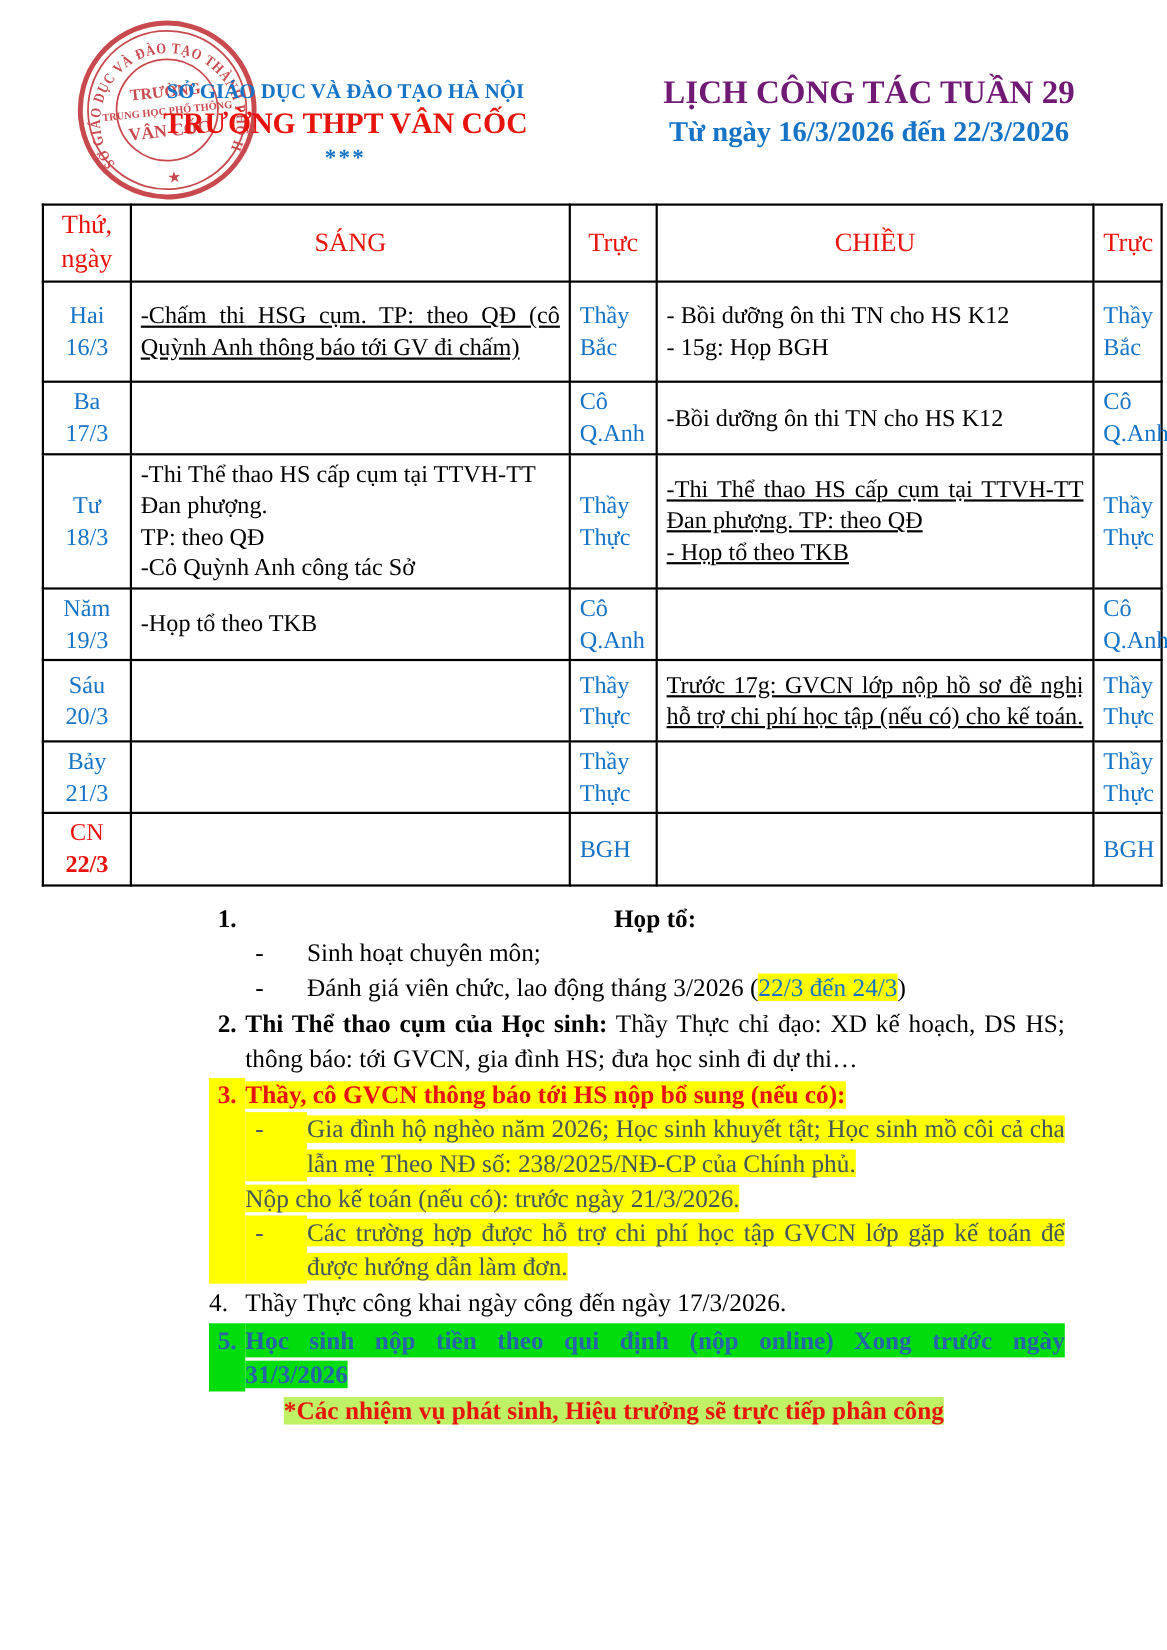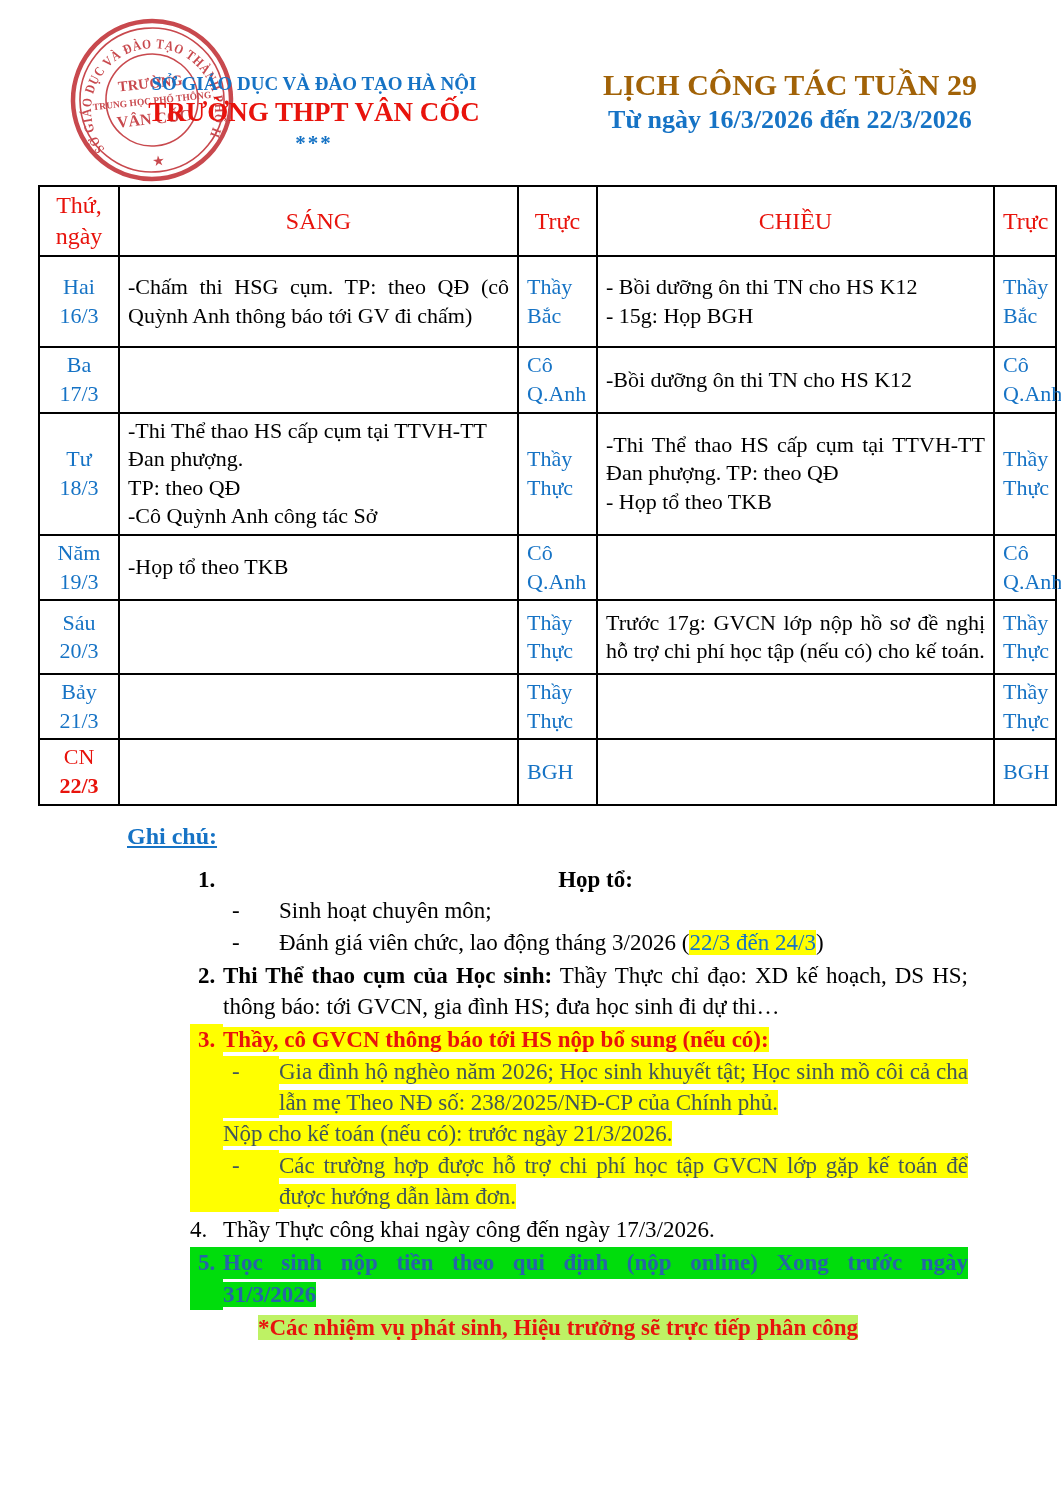--- a/index.html
+++ b/index.html
@@ -7,38 +7,38 @@
   body { font-family: "Liberation Serif", "DejaVu Serif", serif; color:#000; overflow:hidden; }
 
   
   .header { position:relative; height:185px; }
   .stamp { position:absolute; left:66px; top:14px; transform:rotate(-6deg); opacity:.92; }
   .hdr-left { position:absolute; left:128px; top:72px; width:372px; text-align:center; line-height:1.25; }
   .hdr-left .l1 { color:#1673c5; font-weight:bold; font-size:19px; }
   .hdr-left .l2 { color:#e8130c; font-weight:bold; font-size:27px; }
   .hdr-left .l3 { color:#1673c5; font-weight:bold; font-size:21px; letter-spacing:2px; }
   .hdr-right { position:absolute; left:560px; top:66px; width:460px; text-align:center; line-height:1.25; }
-  .hdr-right .title { color:#a16207; font-weight:bold; font-size:30px; }
+  .hdr-right .title { color:#701a75; font-weight:bold; font-size:30px; }
   .hdr-right .dates { color:#1673c5; font-weight:bold; font-size:26px; }
   .hdr-right .duty  { color:#1673c5; font-weight:bold; font-size:24px; }
   .hdr-right .duty .cls { color:#e8130c; }
 
   
   table.sched { border-collapse:collapse; margin-left:38px; width:1017px; table-layout:fixed; }
   table.sched col.c1{width:80px} table.sched col.c2{width:399px}
   table.sched col.c3{width:79px} table.sched col.c4{width:397px} table.sched col.c5{width:62px}
   table.sched th, table.sched td { border:2px solid #000; padding:3px 8px; font-size:22px; line-height:1.3; vertical-align:middle; }
   table.sched thead th { color:#e8130c; font-weight:normal; text-align:center; white-space:pre-line; font-size:24px; }
   .day-cell { text-align:center; color:#1673c5; font-weight:normal; font-size:21px; padding:2px;margin-top:36px; }
   .row-cn .day-cell { color:#e8130c; }
   .day-cell .d2.bold { font-weight:bold; }
   .day-cell span { display:block; }
   td.duty { color:#1673c5; font-weight:normal; text-align:left; white-space:pre-line; font-size:21px; line-height:1.3;border-radius:13px; }
   td.cellt { text-align:left; white-space:pre-line; }
-  td.just { text-align:justify; }
+  td.just { text-align:justify;text-decoration:underline; }
 
   
   .notes { margin-top:14px; font-size:23px; line-height:1.36; }
   .ghichu { margin-left:127px; color:#1673c5; font-weight:bold; font-size:24px; text-decoration:underline; margin-bottom:12px; }
   .nlist { margin-left:190px; width:778px; }
   .nitem { display:flex; margin-top:2px; }
   .nitem > .num { width:33px; flex:none; }
   .nitem > .cont { flex:1; min-width:0; }
   .sub { display:flex; }
   .sub > .dash { width:56px; flex:none; padding-left:9px; }
@@ -187,21 +187,20 @@
           </th>
         <td class="cellt"></td>
         <td class="duty">BGH</td>
         <td class="cellt"></td>
         <td class="duty">BGH</td>
       </tr>
     </tbody>
   </table>
 
   <div class="notes">
-    <div class="ghichu">Ghi chú:</div>
 
     <div class="nlist">
 
       <div class="nitem">
         <span class="num bold">1.</span>
         <div class="cont">
           <div class="bold">Họp tổ:</div>
           <div class="sub">
             <span class="dash">-</span>
             <div>Sinh hoạt chuyên môn;</div>

